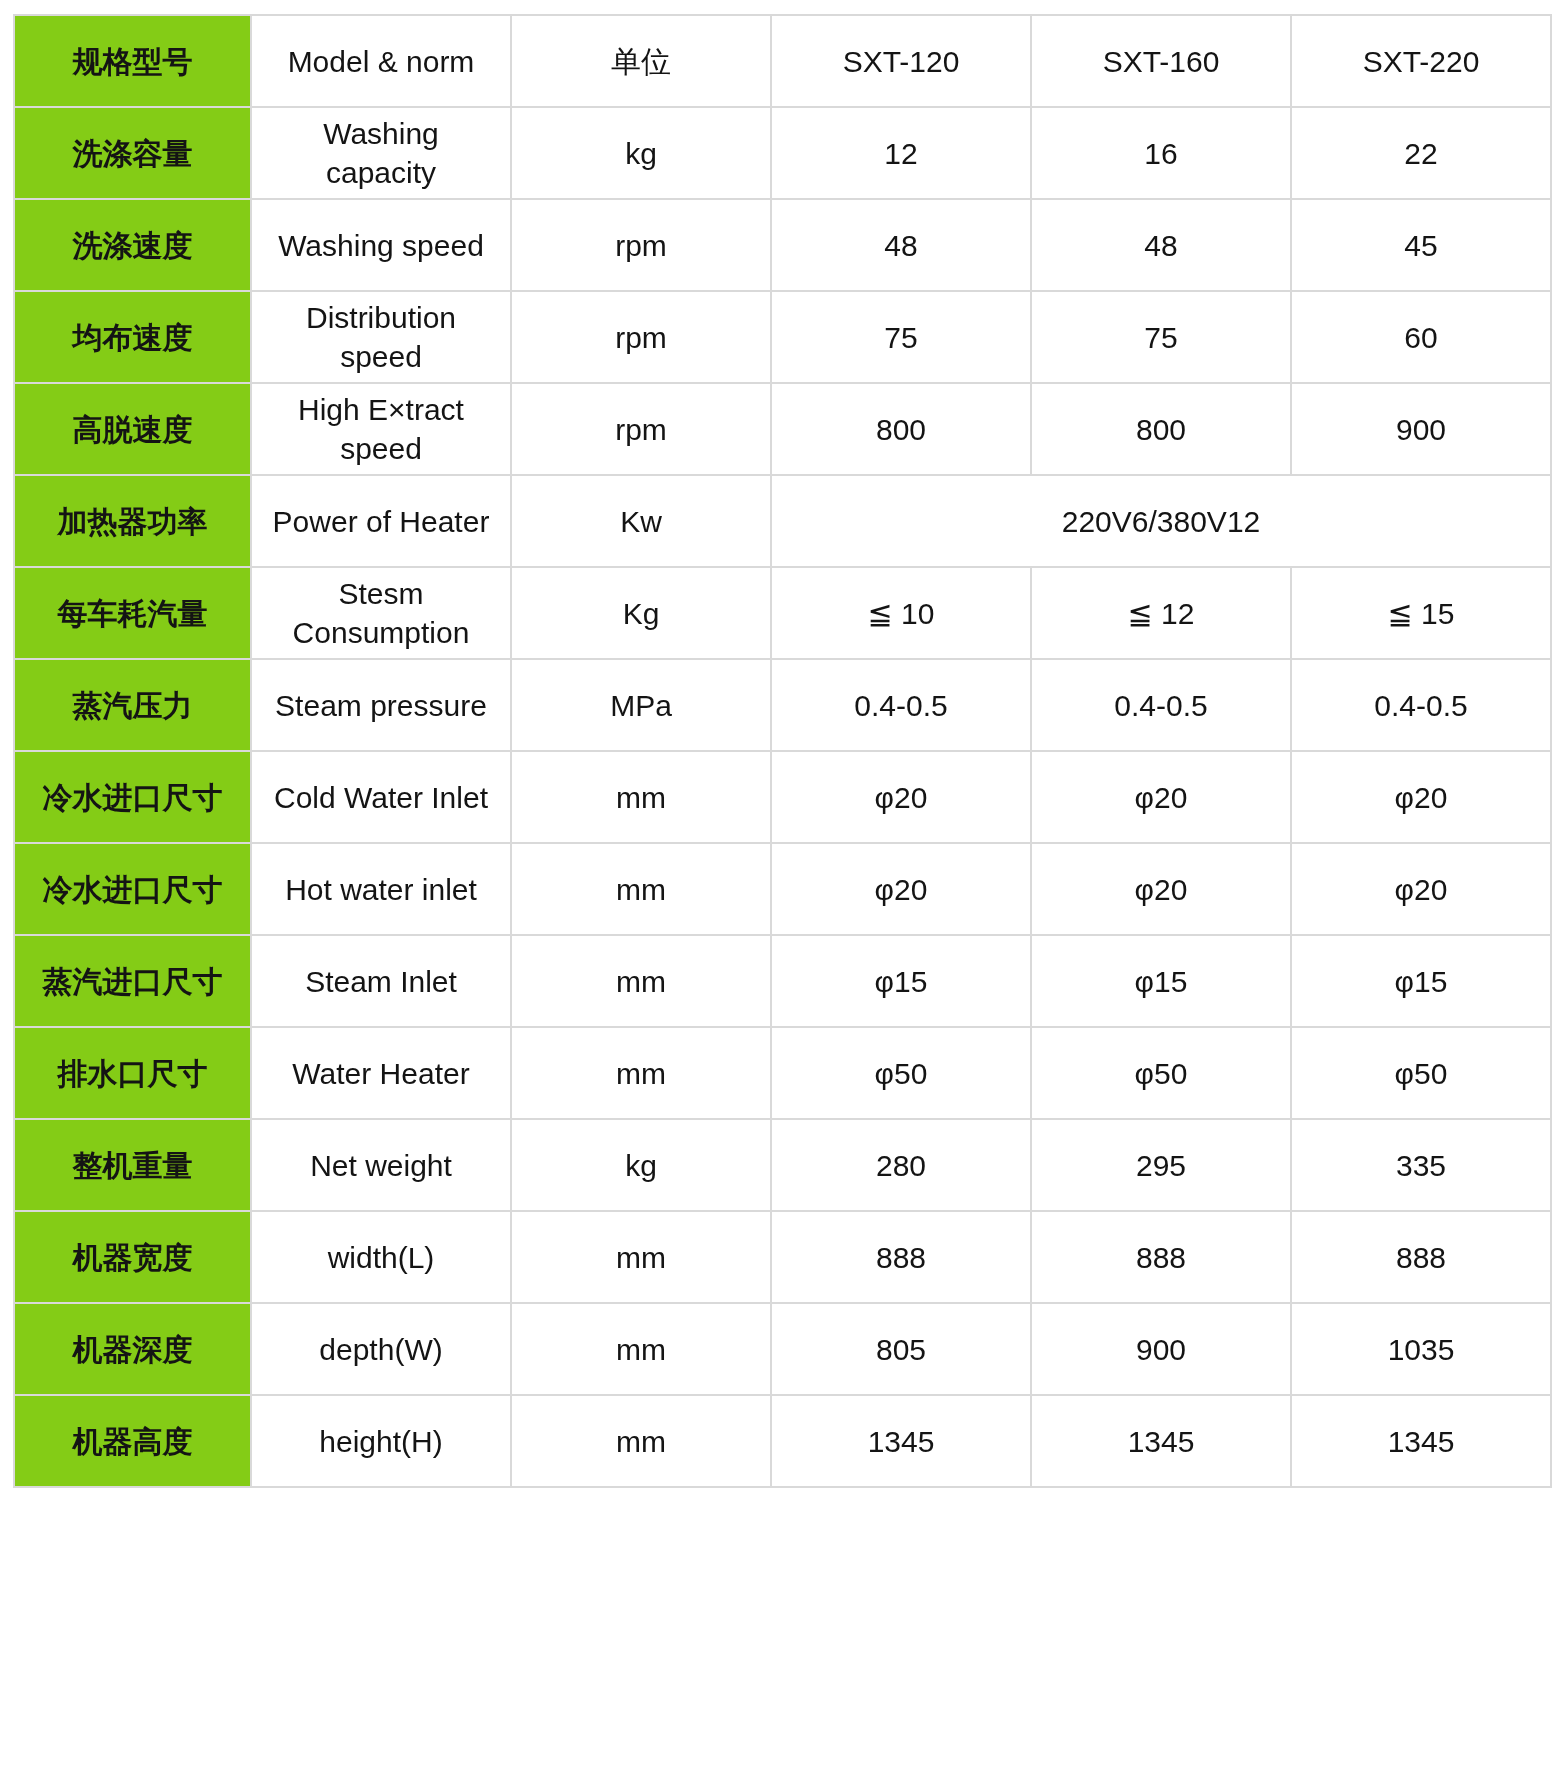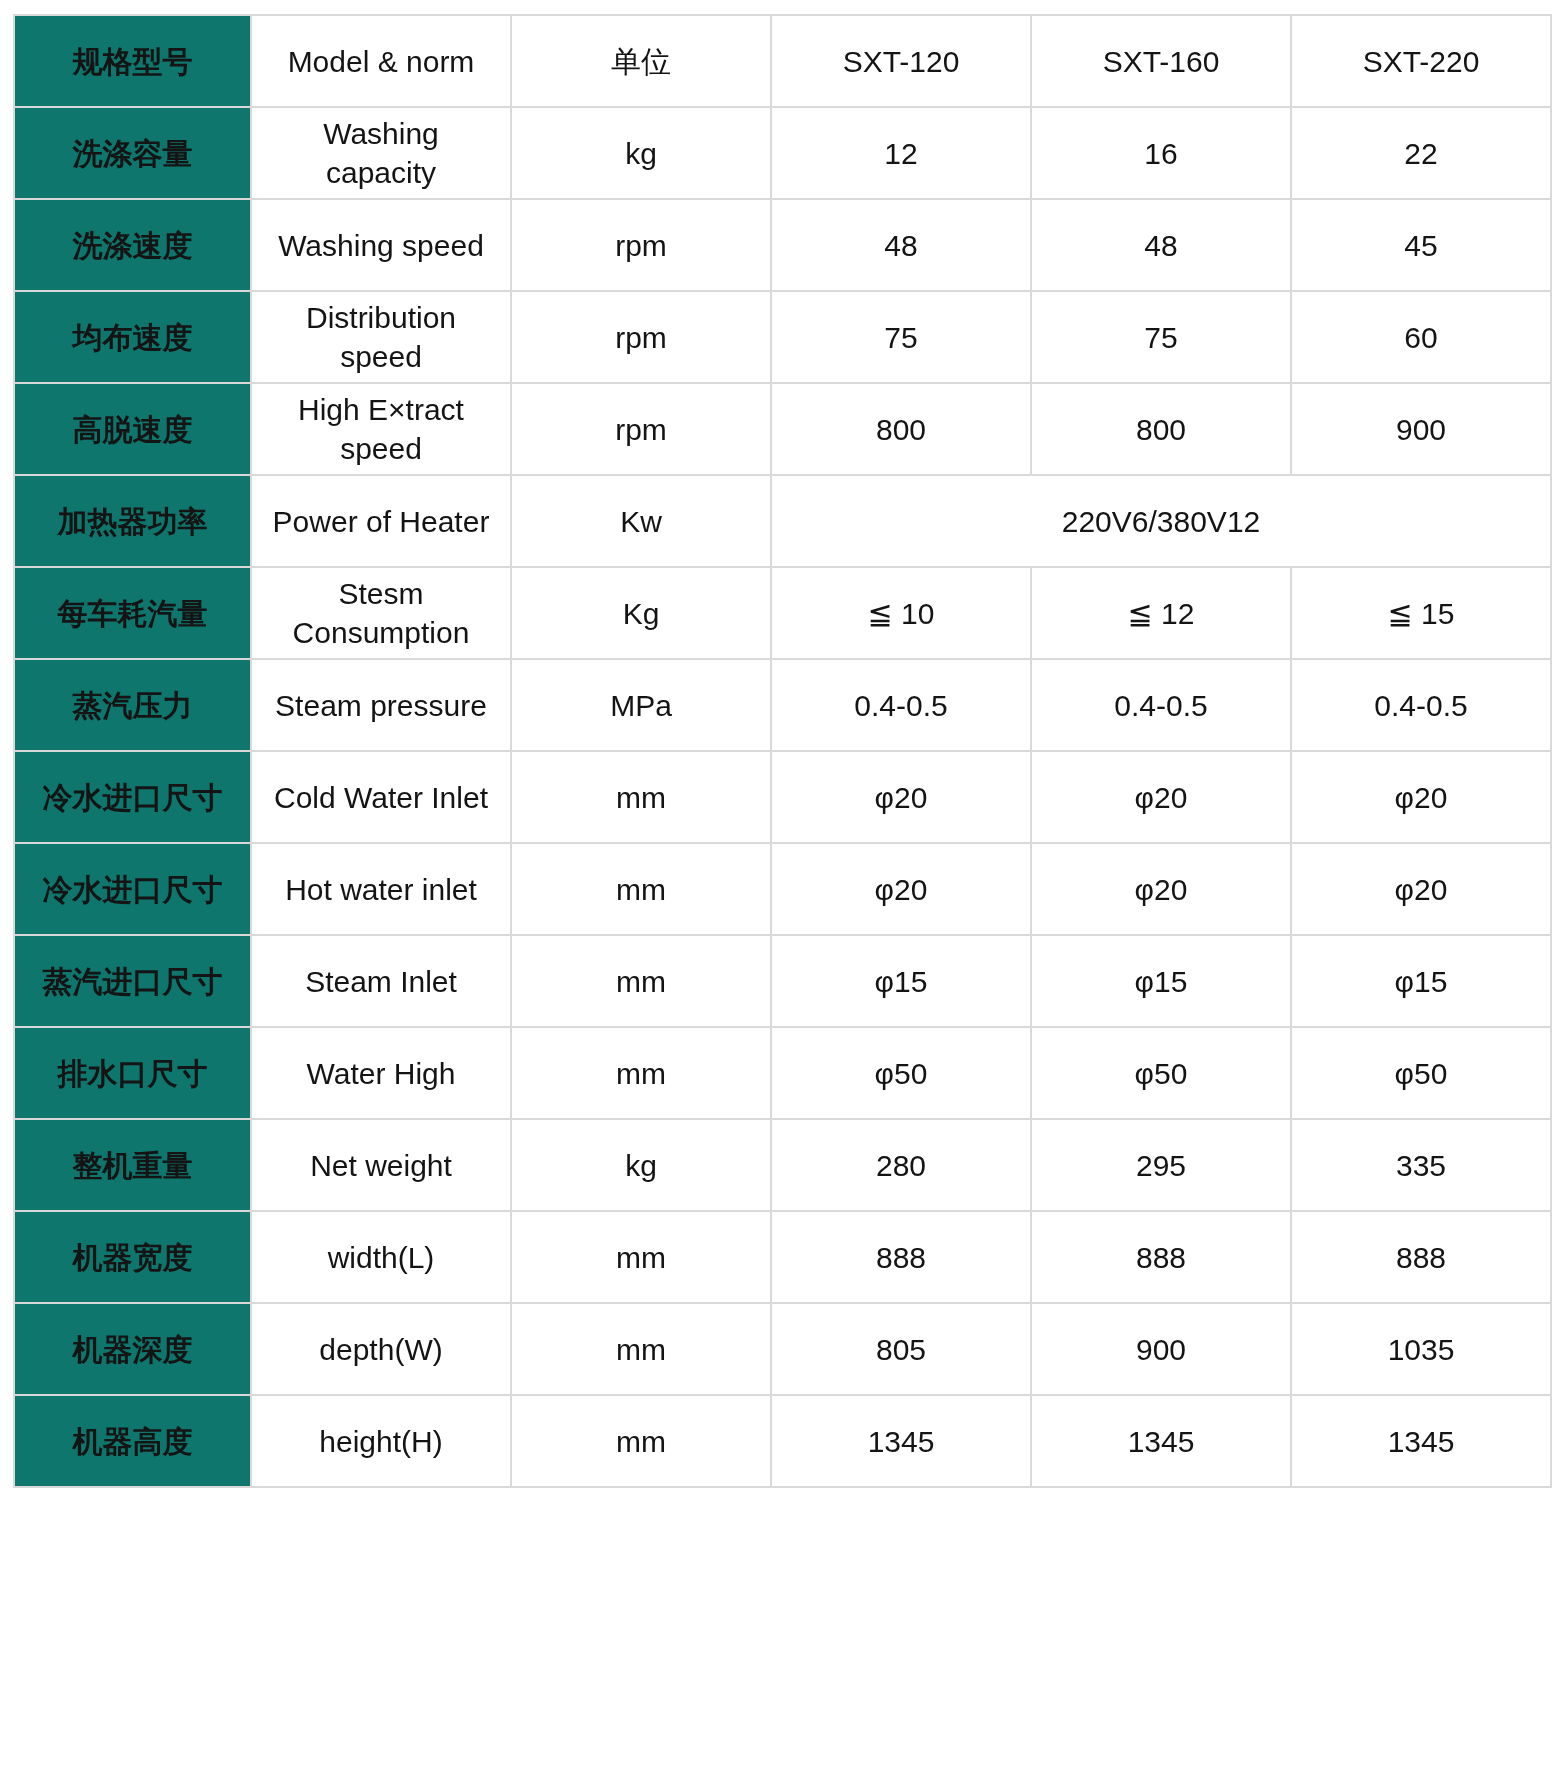--- a/index.html
+++ b/index.html
@@ -33,21 +33,21 @@
     font-weight: 400;
     padding: 2px 6px;
     white-space: pre-line;
     line-height: 1.3;
     overflow: hidden;
   }
   .spec-table th {
     font-weight: 400;
   }
   .cell-cn {
-    background: #0f766e;
+    background: #84cc16;
     font-weight: 700 !important;
   }
 </style>
 </head>
 <body>
 
 <div class="table-wrap">
   <table class="spec-table">
     <colgroup>
       <col style="width:237px">
@@ -145,21 +145,21 @@
         <tr>
           <td class="cell-cn">蒸汽进口尺寸</td>
           <td class="cell-en">Steam Inlet</td>
           <td class="cell-unit">mm</td>
           <td class="cell-value">φ15</td>
           <td class="cell-value">φ15</td>
           <td class="cell-value">φ15</td>
         </tr>
         <tr>
           <td class="cell-cn">排水口尺寸</td>
-          <td class="cell-en">Water High</td>
+          <td class="cell-en">Water Heater</td>
           <td class="cell-unit">mm</td>
           <td class="cell-value">φ50</td>
           <td class="cell-value">φ50</td>
           <td class="cell-value">φ50</td>
         </tr>
         <tr>
           <td class="cell-cn">整机重量</td>
           <td class="cell-en">Net weight</td>
           <td class="cell-unit">kg</td>
           <td class="cell-value">280</td>

